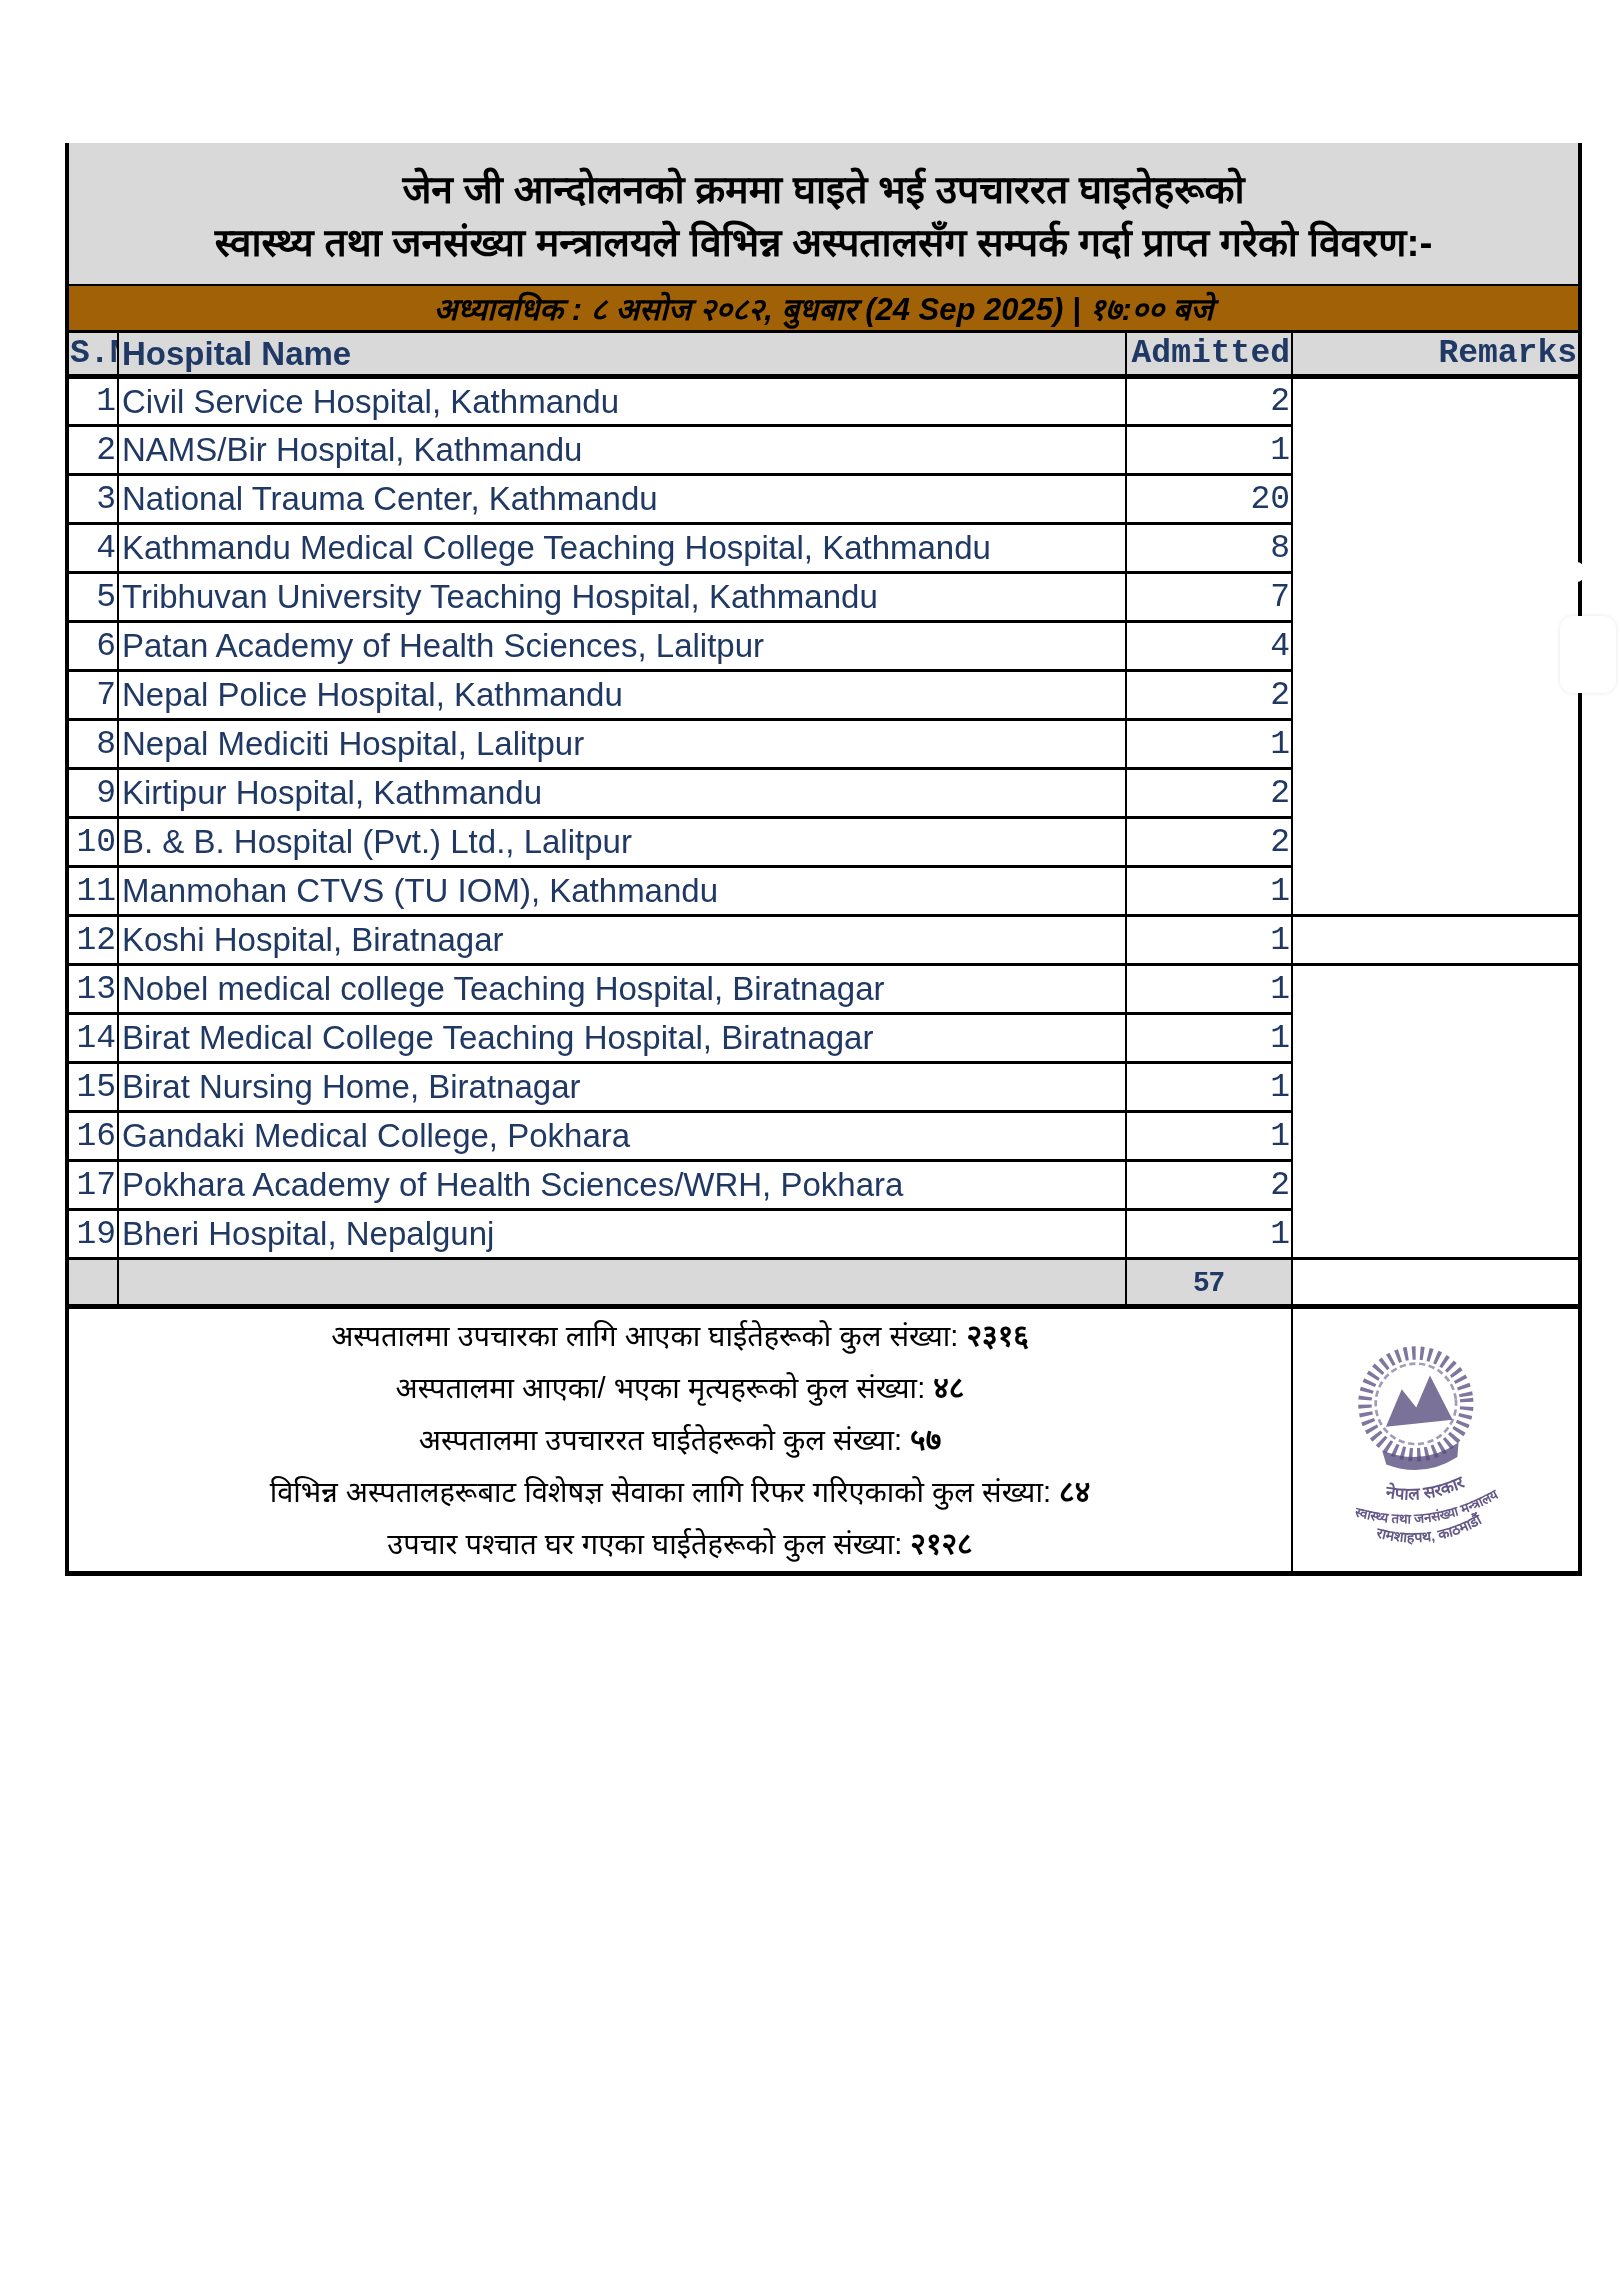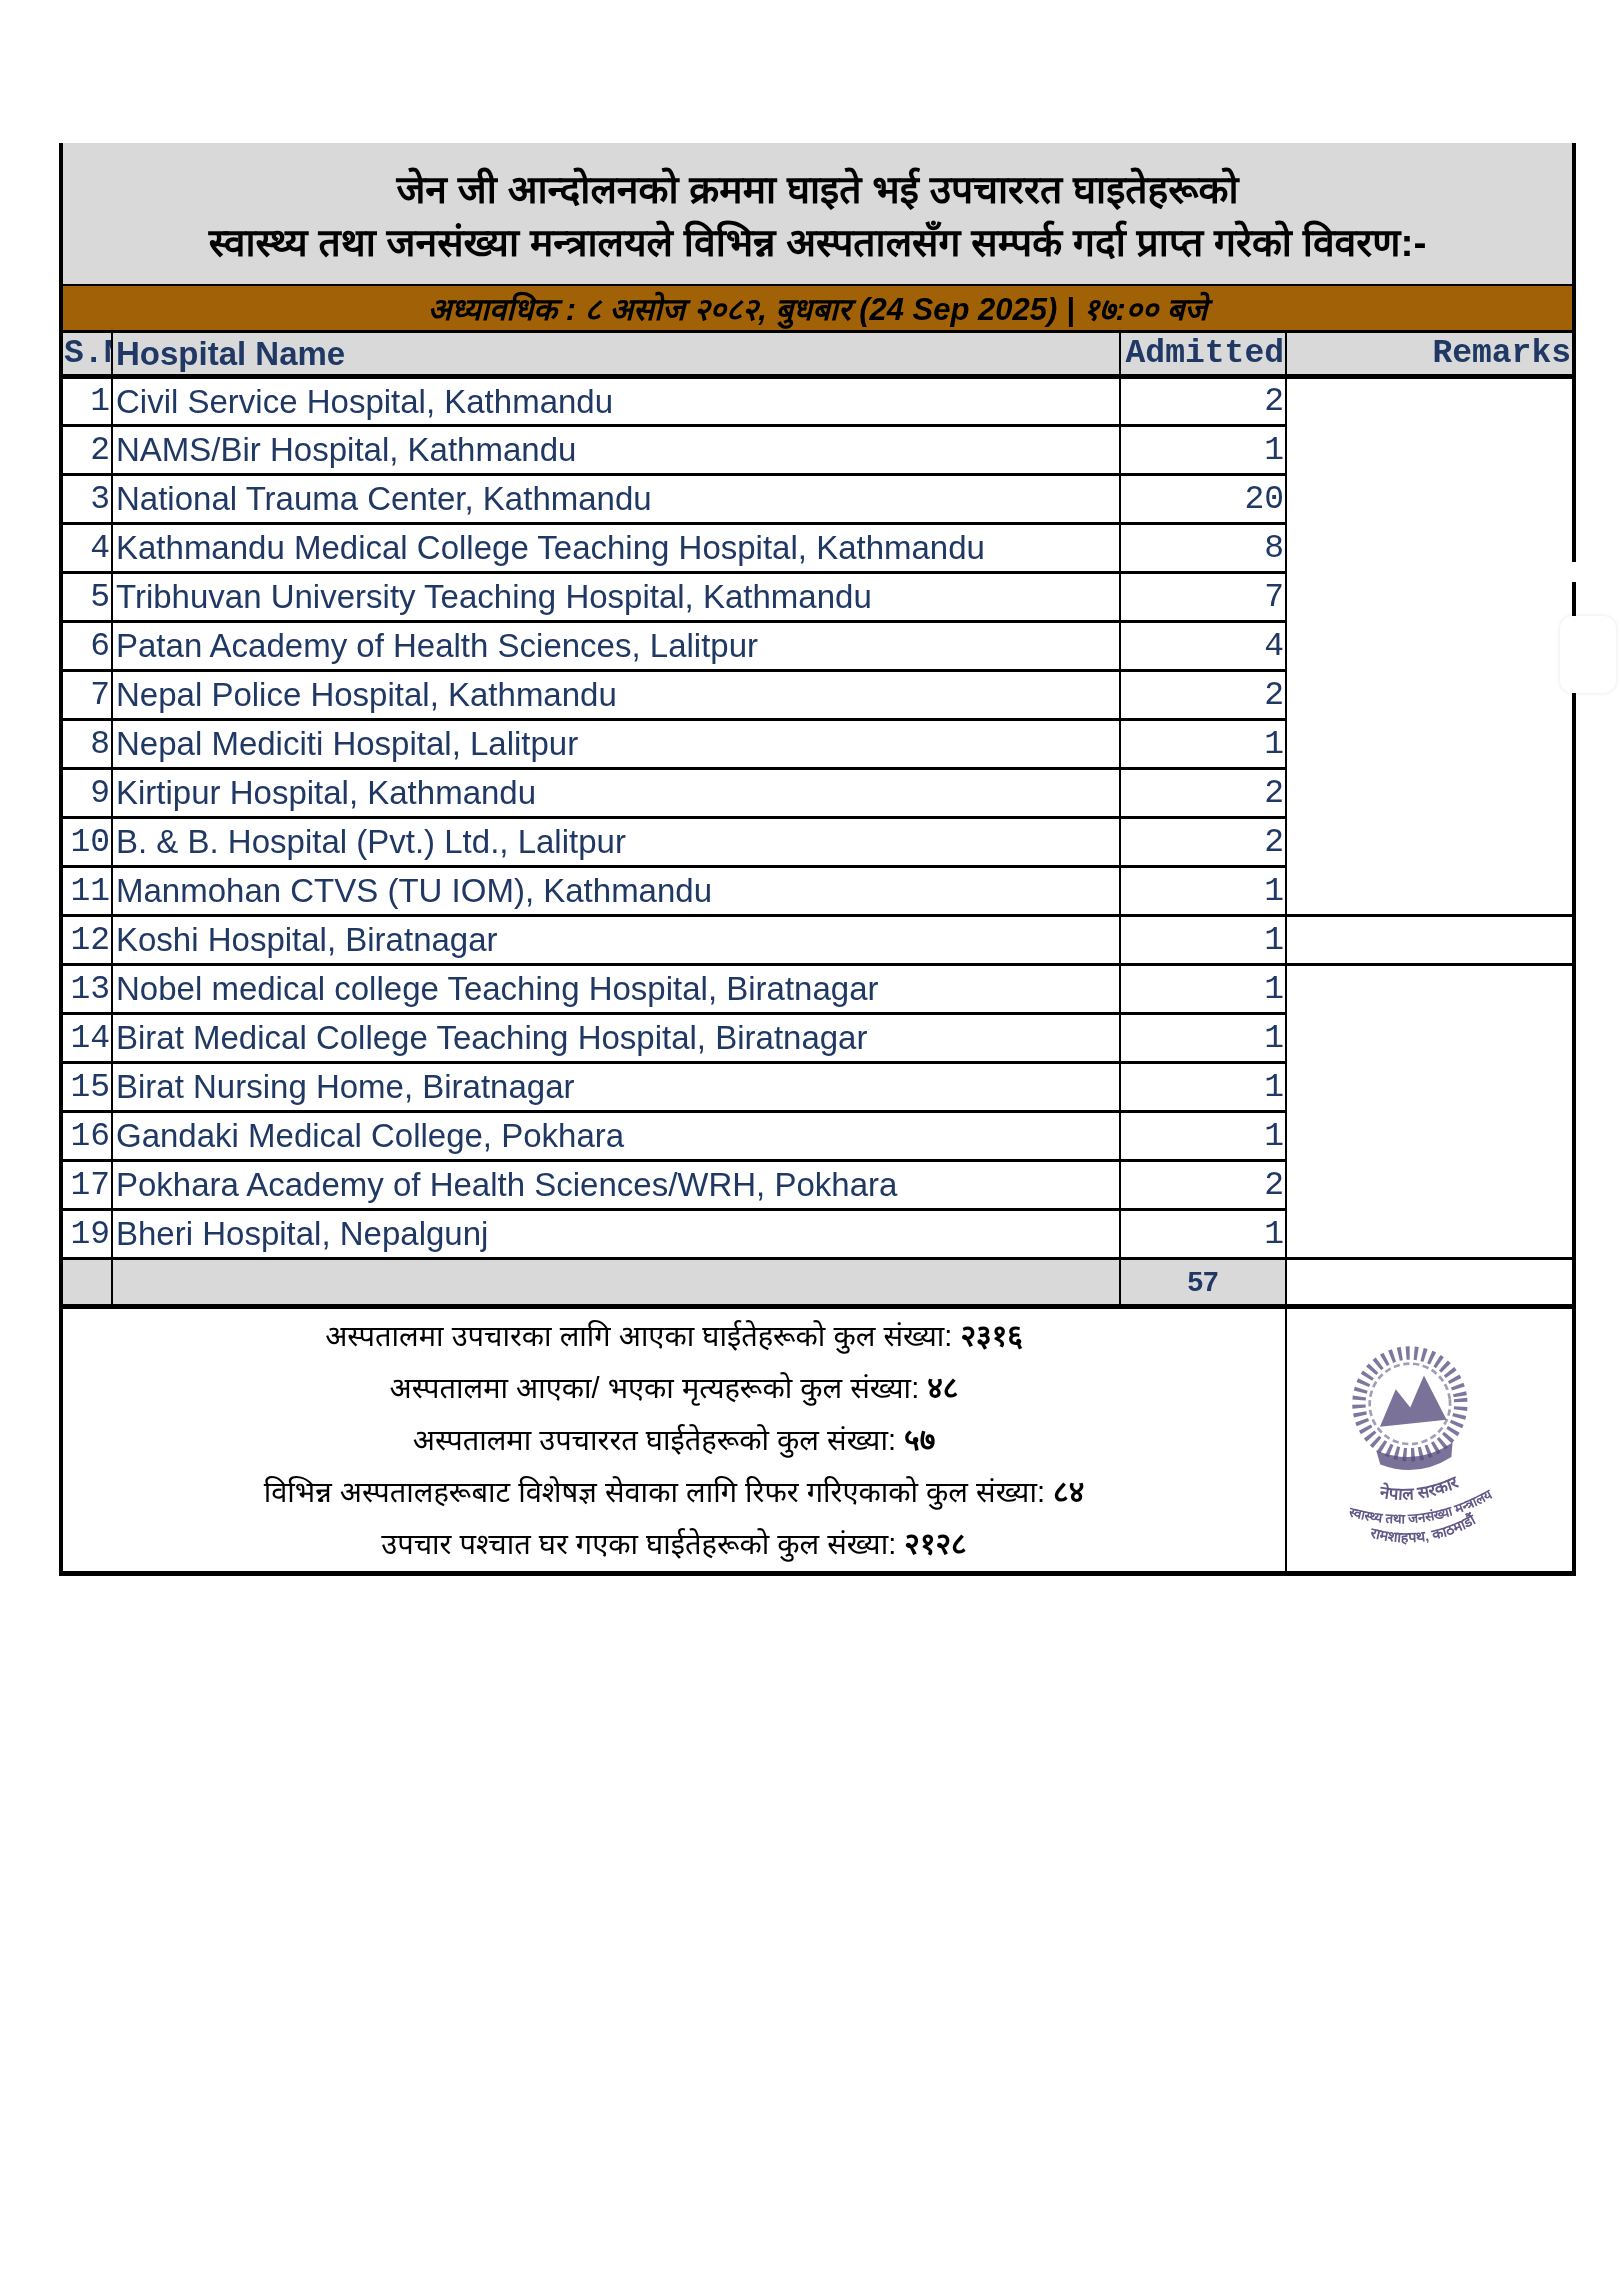--- a/index.html
+++ b/index.html
@@ -2,21 +2,21 @@
 <html style="font-size:14.3px"><head>
 <meta charset="utf-8">
 <style>
   html,body{margin:0;padding:0;}
   body{
     width:1620px;height:2293px;background:#ffffff;position:relative;
     font-family:"Liberation Sans", sans-serif;color:#000;
   }
   .doc{position:absolute;left:59px;top:143px;width:1513px;}
   table.main{
-    border-collapse:collapse;table-layout:fixed;width:1513px;
+    border-collapse:collapse;table-layout:fixed;width:1513px;margin-left:6px;
   }
   col.c-sn{width:51px;} col.c-name{width:1008px;} col.c-adm{width:166px;} col.c-rem{width:288px;}
   td{box-sizing:border-box;overflow:hidden;}
 
   
   td.cell{border:2.7px solid #000;border-top-width:3.6px;border-bottom-width:3.6px;}
   td.edge-l{border-left-width:4.5px;}
   td.edge-r{border-right-width:4.5px;}
 
   

